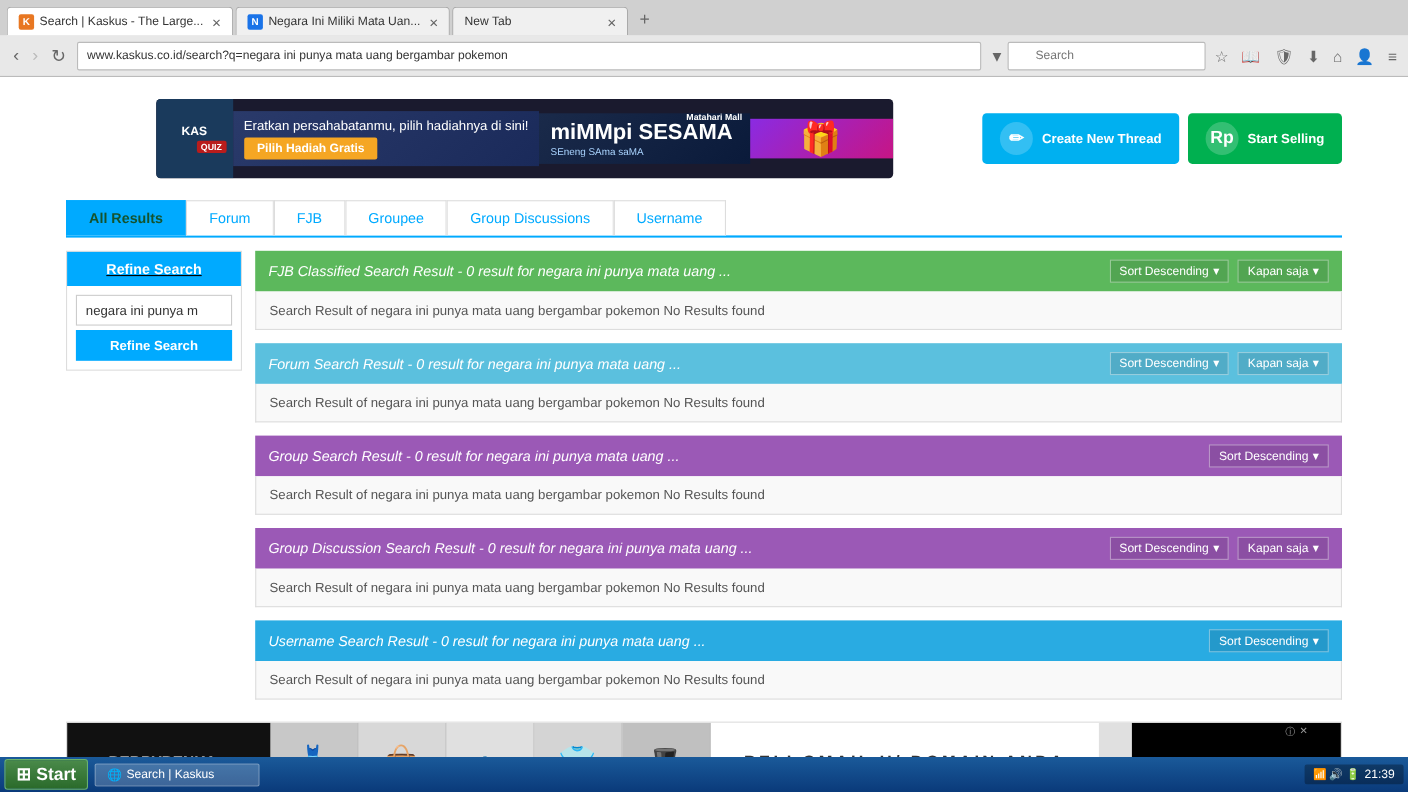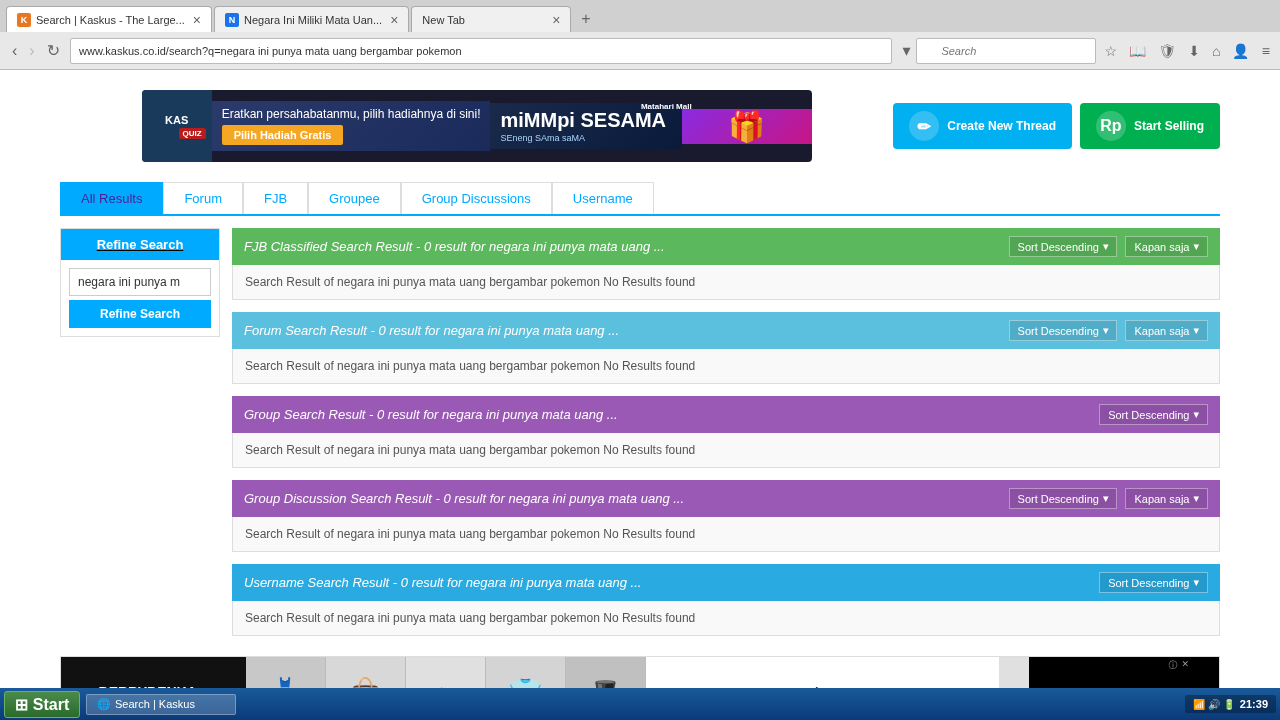--- a/index.html
+++ b/index.html
@@ -13,21 +13,21 @@
     .tab-icon { width: 14px; height: 14px; margin-right: 5px; background: #e87722; border-radius: 2px; flex-shrink: 0; display: flex; align-items: center; justify-content: center; }
     .tab-icon.blue { background: #1a73e8; }
     .tab-label { flex: 1; overflow: hidden; text-overflow: ellipsis; white-space: nowrap; }
     .tab-close { margin-left: 8px; color: #666; font-size: 14px; cursor: pointer; }
     .new-tab { background: transparent; border: none; padding: 4px 8px; font-size: 16px; color: #666; cursor: pointer; }
 
     .nav-bar { background: #e8e8e8; border-bottom: 1px solid #bbb; display: flex; align-items: center; padding: 4px 6px; height: 38px; }
     .nav-btn { background: none; border: none; font-size: 16px; color: #666; cursor: pointer; padding: 2px 6px; }
     .nav-btn:disabled { color: #bbb; }
     .address-bar { flex: 1; height: 26px; border: 1px solid #bbb; border-radius: 2px; padding: 2px 8px; font-size: 11px; background: #fff; color: #333; margin: 0 4px; }
-    .search-box-nav { width: 180px; height: 26px; border: 1px solid #bbb; border-radius: 2px; padding: 2px 8px 2px 24px; font-size: 11px; background: #fff; position: relative; font-style: italic; }
+    .search-box-nav { width: 180px; height: 26px; border: 1px solid #bbb; border-radius: 2px; padding: 2px 8px 2px 24px; font-size: 11px; background: #fff; position: relative; }
     .search-nav-wrap { position: relative; display: flex; align-items: center; }
     .search-nav-wrap::before { content: '🔍'; position: absolute; left: 6px; font-size: 11px; }
     .nav-icons { display: flex; gap: 4px; margin-left: 4px; }
     .nav-icon { font-size: 14px; color: #666; cursor: pointer; padding: 2px 4px; }
 
     
     .banner { width: 680px; height: 75px; background: #1a1a2e; margin: 10px auto; border-radius: 4px; display: flex; align-items: center; overflow: hidden; position: relative; }
     .banner-left { width: 70px; background: #1a3a5c; display: flex; flex-direction: column; align-items: center; justify-content: center; height: 100%; padding: 20px; }
     .banner-logo { color: #fff; font-size: 10px; font-weight: bold; text-align: center; }
     .banner-quiz { background: #b91c1c; color: #fff; font-size: 8px; font-weight: bold; padding: 1px 4px; border-radius: 2px; margin-top: 2px; margin-left: 31px; }
@@ -56,21 +56,21 @@
     .result-header.purple { background: #9b59b6; }
     .result-title { font-weight: bold; font-size: 13px; }
     .result-title span { font-weight: normal; font-style: italic; }
     .result-controls { display: flex; align-items: center; gap: 8px; font-size: 12px; }
     .sort-btn { background: rgba(0,0,0,0.1); border: 1px solid rgba(255,255,255,0.4); color: #fff; padding: 3px 8px; font-size: 11px; cursor: pointer; display: flex; align-items: center; gap: 4px; }
     .result-body { background: #f9f9f9; padding: 10px 12px; font-size: 12px; color: #555; border: 1px solid #ddd; border-top: none; }
 
     
     .tabs-row { display: flex; border-bottom: 2px solid #00aaff; margin-bottom: 12px; }
     .tab-item { padding: 8px 20px; font-size: 13px; cursor: pointer; border: 1px solid #ddd; border-bottom: none; background: #fff; color: #00aaff; }
-    .tab-item.active { background: #00aaff; color: #4c1d95; border-color: #00aaff; }
+    .tab-item.active { background: #00aaff; color: #14532d; border-color: #00aaff; font-weight: bold; }
 
     .page-container { background: #fff; min-height: 580px; }
   </style>
 </head>
 <body>
 
 <div class="browser-chrome">
 
   <div class="tab-bar">
     <div class="tab active">
@@ -130,21 +130,21 @@
           <div style="padding: 6px 10px; background: linear-gradient(135deg, #2a3a6a 0%, #1a2a5a 100%); display:flex; flex-direction:column; justify-content:center;">
             <div style="color:#fff; font-size:12px; margin-bottom:4px;">Eratkan persahabatanmu, pilih hadiahnya di sini!</div>
             <button style="background:#f5a623; color:#fff; border:none; padding:4px 12px; font-size:11px; font-weight:bold; cursor:pointer; border-radius:2px; width:fit-content;">Pilih Hadiah Gratis</button>
           </div>
           <div style="flex:1; padding: 6px 10px; background: linear-gradient(135deg, #1a2a4a 0%, #0a1a3a 100%);">
             <div style="color:#fff; font-size:20px; font-weight:bold;">miMMpi SESAMA</div>
             <div style="color:#aad4ff; font-size:9px; margin-top:1px;">SEneng SAma saMA</div>
           </div>
           <div style="width:130px; background: linear-gradient(135deg, #8a2be2 0%, #c71585 100%); display:flex; align-items:center; justify-content:center;">
             <span style="font-size:30px;">🎁</span>
-            <div style="position:absolute; top:12px; right:120px; color:#fff; font-size:8px; font-weight:bold; text-align:center;">Matahari Mall</div>
+            <div style="position:absolute; top:12px; right:137px; color:#fff; font-size:8px; font-weight:bold; text-align:center;">Matahari Mall</div>
           </div>
         </div>
 
         <div style="display:flex; gap:8px;">
           <button class="btn-create">
             <div class="btn-icon-circle">✏</div>
             <span>Create New Thread</span>
           </button>
           <button class="btn-sell">
             <div class="btn-icon-circle">Rp</div>
@@ -318,15 +318,15 @@
 <div style="background:linear-gradient(to bottom, #1a5a9a, #0a3a7a); height:32px; display:flex; align-items:center; padding:0 4px; position:fixed; bottom:0; width:1280px; z-index:100;">
   <button style="background:linear-gradient(to bottom, #4a8a4a, #2a6a2a); color:#fff; border:1px solid #6ab26a; border-radius:3px; padding:3px 10px; font-size:16px; font-weight:bold; cursor:pointer;">⊞ Start</button>
   <div style="flex:1; display:flex; gap:4px; margin: 0 6px;">
     <div style="background:rgba(255,255,255,0.2); border:1px solid rgba(255,255,255,0.3); border-radius:2px; padding:3px 10px; color:#fff; font-size:11px; display:flex; align-items:center; gap:4px; cursor:pointer; min-width:150px;">
       <span>🌐</span>
       <span>Search | Kaskus</span>
     </div>
   </div>
   <div style="background:rgba(0,0,0,0.3); padding:3px 8px; border-radius:2px; display:flex; align-items:center; gap:4px;">
     <span style="color:#fff; font-size:10px;">📶 🔊 🔋</span>
-    <span style="color:#fff; font-size:11px; font-weight:bold;">21:39</span>
+    <span style="color:#fff; font-size:11px; font-weight:normal;">21:39</span>
   </div>
 </div>
 
 </body></html>

